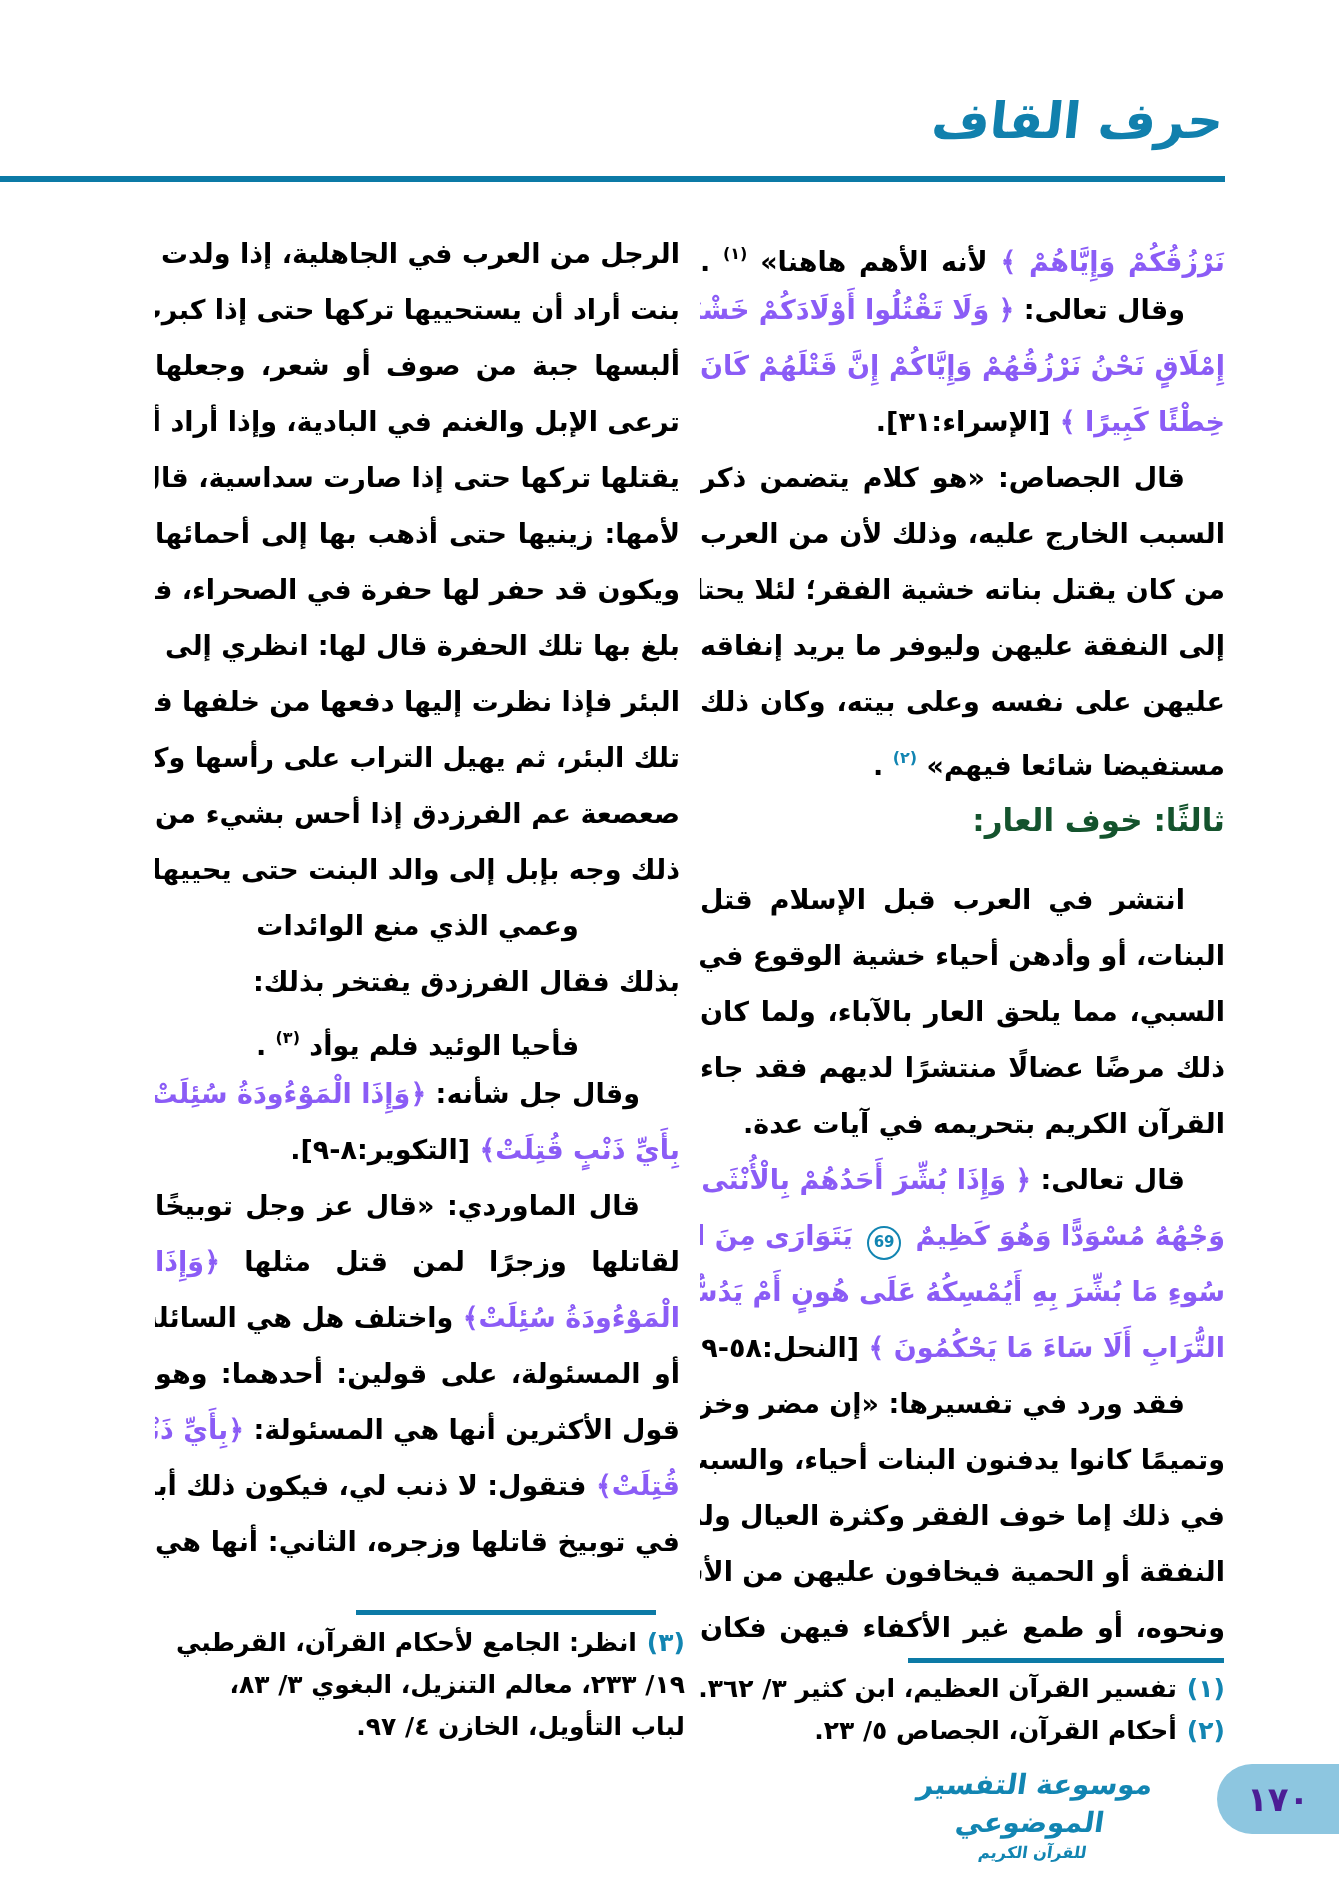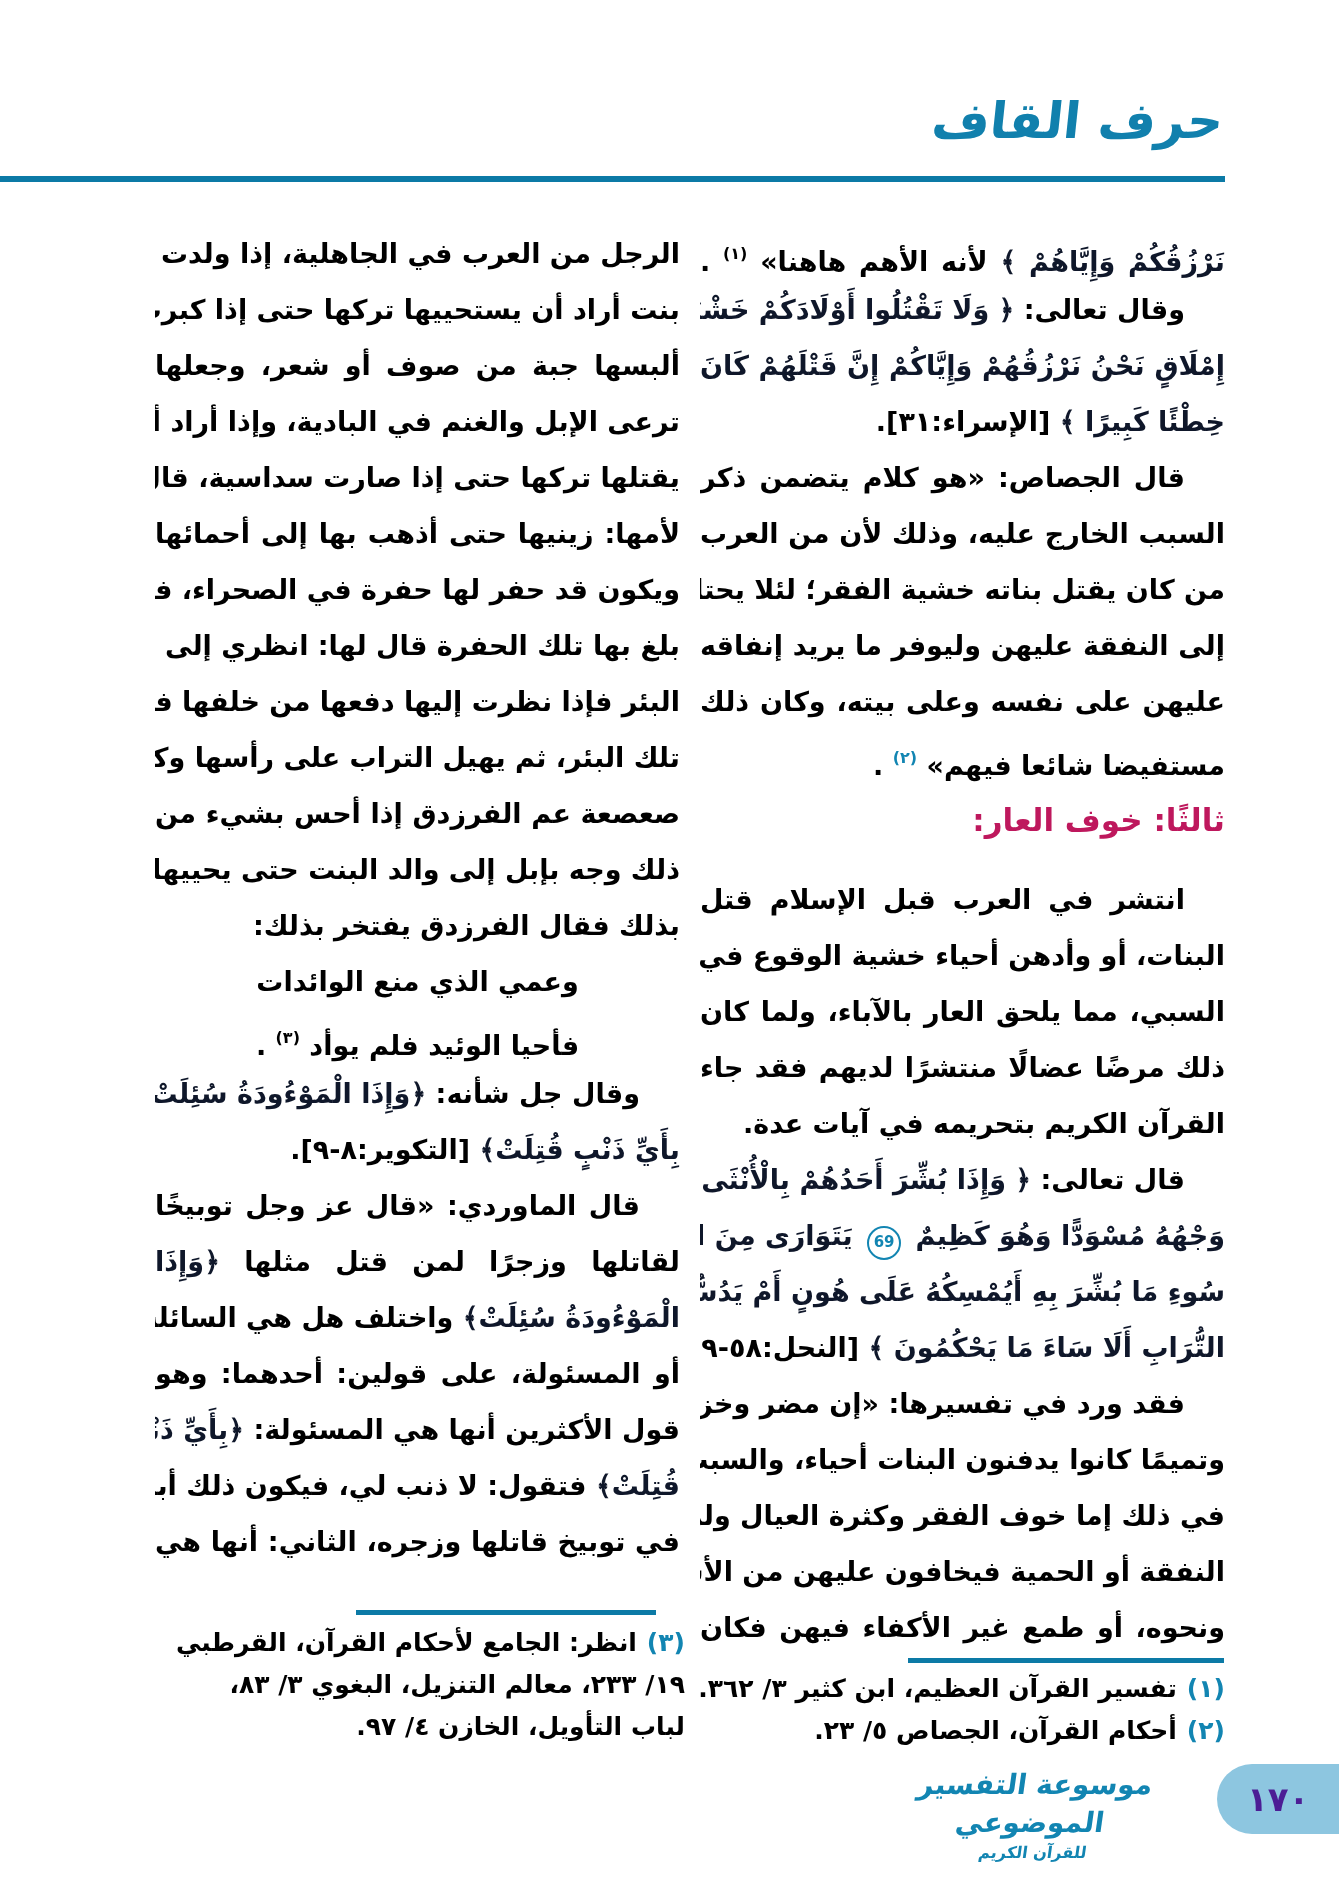--- a/index.html
+++ b/index.html
@@ -22,23 +22,23 @@
   #col-left{left:155px;}
   .line{
     height:56px; line-height:56px; font-size:27px; font-weight:700; color:#000;
     text-align:justify; text-align-last:justify; white-space:nowrap;
   }
   .line.start{padding-right:40px;}
   .line.end{text-align:left; text-align-last:right;}
   .line.center{text-align:center; text-align-last:center;}
   .line.heading{
     height:68px; line-height:68px; margin-bottom:18px;
-    color:#be185d; font-size:31px; text-align:right; text-align-last:right;
+    color:#14532d; font-size:31px; text-align:right; text-align-last:right;
   }
-  .seg-q{color:#0f172a;}
+  .seg-q{color:#8b5cf6;}
   .seg-b{color:#000000;}
   .seg-s1{color:#000000; font-size:16px; vertical-align:12px;}
   .seg-s2{color:#1285b2; font-size:16px; vertical-align:12px;}
   .seg-v{
     display:inline-block; width:30px; height:30px; border:2px solid #1285b2;
     border-radius:50%; line-height:28px; text-align:center; font-size:15px;
     color:#1285b2; vertical-align:-2px; margin:0 5px; text-align-last:center;
   }
   
   .fn-sep{position:absolute; height:5px; background:#0c7aa6;}
@@ -107,22 +107,22 @@
       <div class="line just"><span class="seg-b">ألبسها جبة من صوف أو شعر، وجعلها</span> </div>
       <div class="line just"><span class="seg-b">ترعى الإبل والغنم في البادية، وإذا أراد أن</span> </div>
       <div class="line just"><span class="seg-b">يقتلها تركها حتى إذا صارت سداسية، قال</span> </div>
       <div class="line just"><span class="seg-b">لأمها: زينيها حتى أذهب بها إلى أحمائها</span> </div>
       <div class="line just"><span class="seg-b">ويكون قد حفر لها حفرة في الصحراء، فإذا</span> </div>
       <div class="line just"><span class="seg-b">بلغ بها تلك الحفرة قال لها: انظري إلى هذه</span> </div>
       <div class="line just"><span class="seg-b">البئر فإذا نظرت إليها دفعها من خلفها في</span> </div>
       <div class="line just"><span class="seg-b">تلك البئر، ثم يهيل التراب على رأسها وكان</span> </div>
       <div class="line just"><span class="seg-b">صعصعة عم الفرزدق إذا أحس بشيء من</span> </div>
       <div class="line just"><span class="seg-b">ذلك وجه بإبل إلى والد البنت حتى يحييها</span> </div>
+      <div class="line center"><span class="seg-b">وعمي الذي منع الوائدات</span> </div>
       <div class="line end"><span class="seg-b">بذلك فقال الفرزدق يفتخر بذلك:</span> </div>
-      <div class="line center"><span class="seg-b">وعمي الذي منع الوائدات</span> </div>
       <div class="line center"><span class="seg-b">فأحيا الوئيد فلم يوأد</span> <span class="seg-s1">(٣)</span> <span class="seg-b">.</span> </div>
       <div class="line start"><span class="seg-b">وقال جل شأنه: </span> <span class="seg-q">﴿وَإِذَا الْمَوْءُودَةُ سُئِلَتْ</span>  </div>
       <div class="line end"><span class="seg-q">بِأَيِّ ذَنْبٍ قُتِلَتْ﴾</span> <span class="seg-b"> [التكوير:٨-٩].</span> </div>
       <div class="line start"><span class="seg-b">قال الماوردي: «قال عز وجل توبيخًا</span> </div>
       <div class="line just"><span class="seg-b">لقاتلها وزجرًا لمن قتل مثلها </span> <span class="seg-q">﴿وَإِذَا</span> </div>
       <div class="line just"><span class="seg-q">الْمَوْءُودَةُ سُئِلَتْ﴾</span> <span class="seg-b"> واختلف هل هي السائلة</span> </div>
       <div class="line just"><span class="seg-b">أو المسئولة، على قولين: أحدهما: وهو</span> </div>
       <div class="line just"><span class="seg-b">قول الأكثرين أنها هي المسئولة: </span> <span class="seg-q">﴿بِأَيِّ ذَنْبٍ</span> </div>
       <div class="line just"><span class="seg-q">قُتِلَتْ﴾</span> <span class="seg-b"> فتقول: لا ذنب لي، فيكون ذلك أبلغ</span> </div>
       <div class="line just"><span class="seg-b">في توبيخ قاتلها وزجره، الثاني: أنها هي</span> </div>

